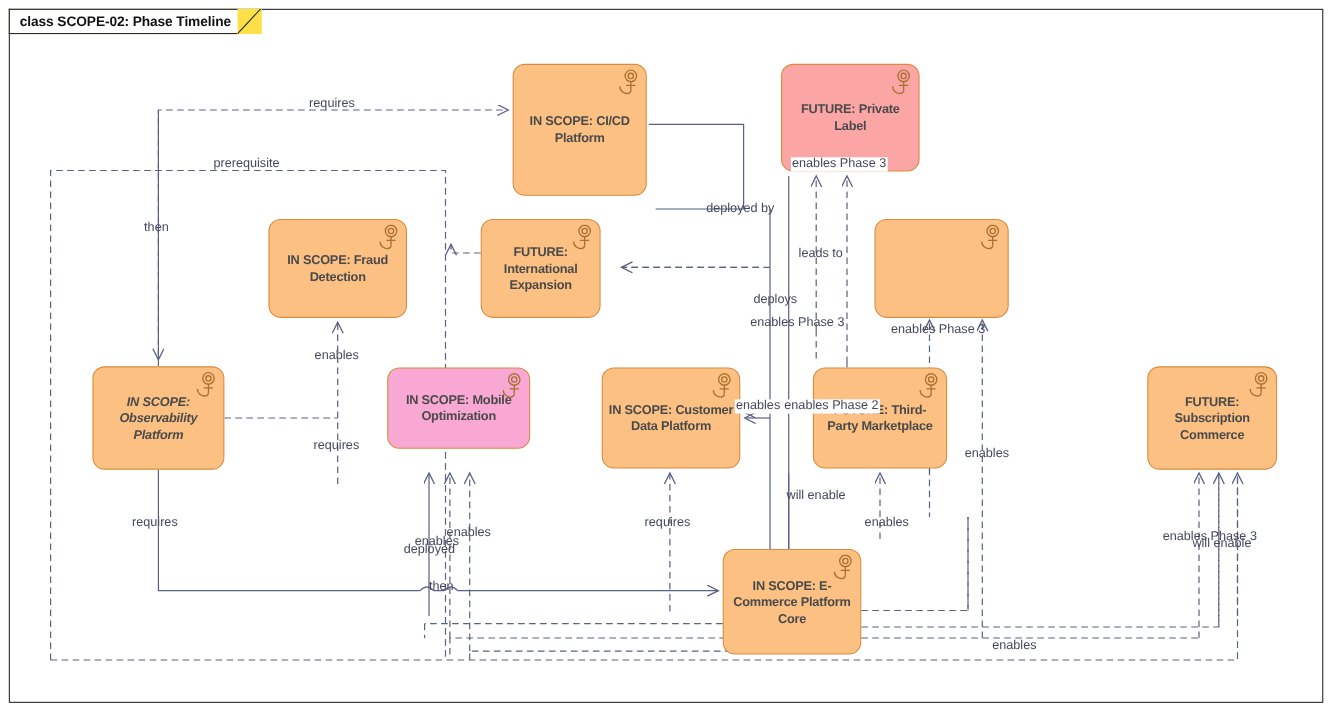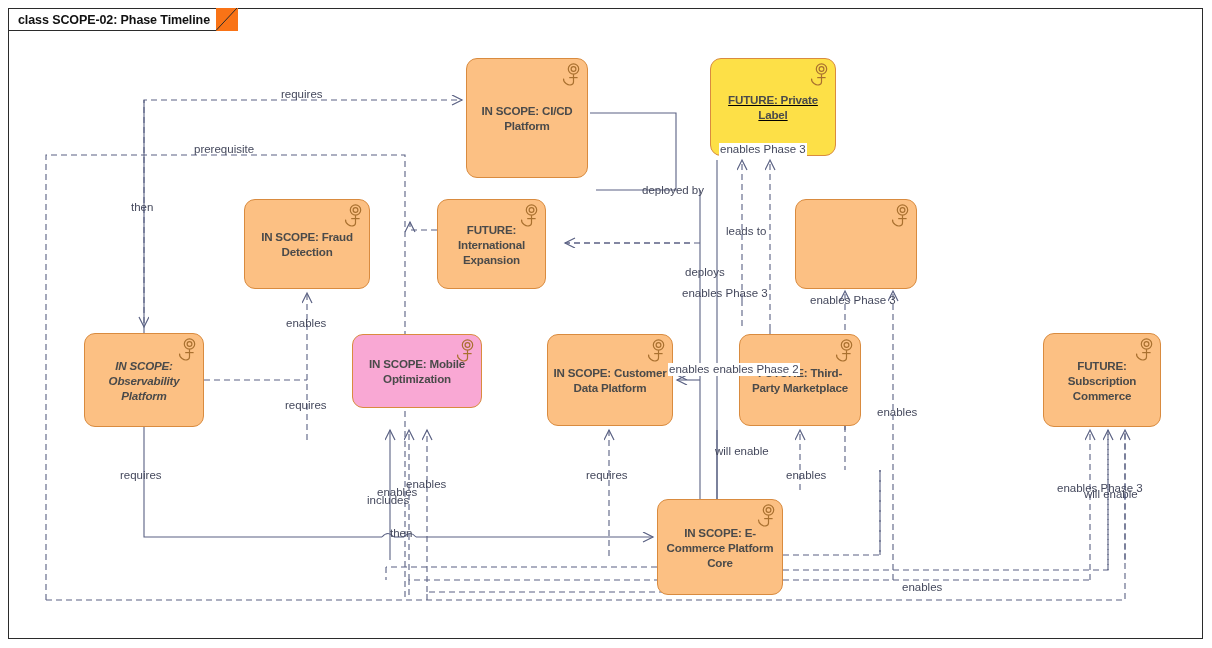--- a/index.html
+++ b/index.html
@@ -26,21 +26,21 @@
     border: 1px solid #2b2b2b;
     box-sizing: border-box;
     background: #ffffff;
   }
   #title-tab {
     position: absolute;
     left: 8px;
     top: 8px;
     height: 23px;
     box-sizing: border-box;
-    background: #f97316;
+    background: #fde047;
     display: flex;
     align-items: center;
     z-index: 6;
   }
   #title-tab .tab-body {
     height: 23px;
     box-sizing: border-box;
     border-top: 1px solid #2b2b2b;
     border-left: 1px solid #2b2b2b;
     border-bottom: 1px solid #2b2b2b;
@@ -260,40 +260,40 @@
       <div class="elabel nobg" style="left: 284px; top: 399px; color: rgb(68, 72, 92);">requires</div>
       <div class="elabel" style="left: 668px; top: 363px; color: rgb(68, 72, 92);">enables</div>
       <div class="elabel" style="left: 683px; top: 363px; color: rgb(68, 72, 92); margin-left: 29px;">enables Phase 2</div>
       <div class="elabel nobg" style="left: 876px; top: 406px; color: rgb(68, 72, 92);">enables</div>
       <div class="elabel nobg" style="left: 119px; top: 469px; color: rgb(68, 72, 92);">requires</div>
       <div class="elabel nobg" style="left: 585px; top: 469px; color: rgb(68, 72, 92);">requires</div>
       <div class="elabel nobg" style="left: 714px; top: 445px; color: rgb(68, 72, 92);">will enable</div>
       <div class="elabel nobg" style="left: 785px; top: 469px; color: rgb(68, 72, 92);">enables</div>
       <div class="elabel nobg" style="left: 405px; top: 478px; color: rgb(68, 72, 92);">enables</div>
       <div class="elabel nobg" style="left: 376px; top: 486px; color: rgb(68, 72, 92);">enables</div>
-      <div class="elabel nobg" style="left: 366px; top: 494px; color: rgb(68, 72, 92);">includes</div>
+      <div class="elabel nobg" style="left: 366px; top: 494px; color: rgb(68, 72, 92);">deployed</div>
       <div class="elabel nobg" style="left: 389px; top: 527px; color: rgb(68, 72, 92);">then</div>
       <div class="elabel nobg" style="left: 1056px; top: 482px; color: rgb(68, 72, 92);">enables Phase 3</div>
       <div class="elabel nobg" style="left: 1083px; top: 488px; color: rgb(68, 72, 92);">will enable</div>
       <div class="elabel nobg" style="left: 901px; top: 581px; color: rgb(68, 72, 92);">enables</div>
     </div>
 
   <div id="nodes">
       <div class="node" style="left: 466px; top: 58px; width: 122px; height: 120px; background: rgb(252, 192, 131); border-color: rgb(217, 139, 63);">
         <span class="glyph">
 <svg viewBox="0 0 22 24" xmlns="http://www.w3.org/2000/svg">
   <circle cx="14.5" cy="6" r="5.2" fill="none" stroke="#a9702f" stroke-width="1.2"></circle>
   <circle cx="14.5" cy="6" r="2.4" fill="none" stroke="#a9702f" stroke-width="1.2"></circle>
   <path d="M14.5,11.2 L14.5,19" fill="none" stroke="#a9702f" stroke-width="1.2"></path>
   <path d="M14.5,19 C14.5,22.4 10,22.8 7,20.6 C5,19.1 4.4,17 4.6,15.6" fill="none" stroke="#a9702f" stroke-width="1.2"></path>
   <path d="M10.2,14.6 L18.6,14.6" fill="none" stroke="#a9702f" stroke-width="1.2"></path>
 </svg></span>
         <span class="label" style="color: rgb(74, 74, 74);">IN SCOPE: CI/CD Platform</span>
       </div>
-      <div class="node" style="left: 710px; top: 58px; width: 126px; height: 98px; background: #fde047; border-color: rgb(217, 139, 63); text-decoration: underline;">
+      <div class="node" style="left: 710px; top: 58px; width: 126px; height: 98px; background: #fca5a5; border-color: rgb(217, 139, 63);">
         <span class="glyph">
 <svg viewBox="0 0 22 24" xmlns="http://www.w3.org/2000/svg">
   <circle cx="14.5" cy="6" r="5.2" fill="none" stroke="#a9702f" stroke-width="1.2"></circle>
   <circle cx="14.5" cy="6" r="2.4" fill="none" stroke="#a9702f" stroke-width="1.2"></circle>
   <path d="M14.5,11.2 L14.5,19" fill="none" stroke="#a9702f" stroke-width="1.2"></path>
   <path d="M14.5,19 C14.5,22.4 10,22.8 7,20.6 C5,19.1 4.4,17 4.6,15.6" fill="none" stroke="#a9702f" stroke-width="1.2"></path>
   <path d="M10.2,14.6 L18.6,14.6" fill="none" stroke="#a9702f" stroke-width="1.2"></path>
 </svg></span>
         <span class="label" style="color: rgb(74, 74, 74);">FUTURE: Private Label</span>
       </div>

